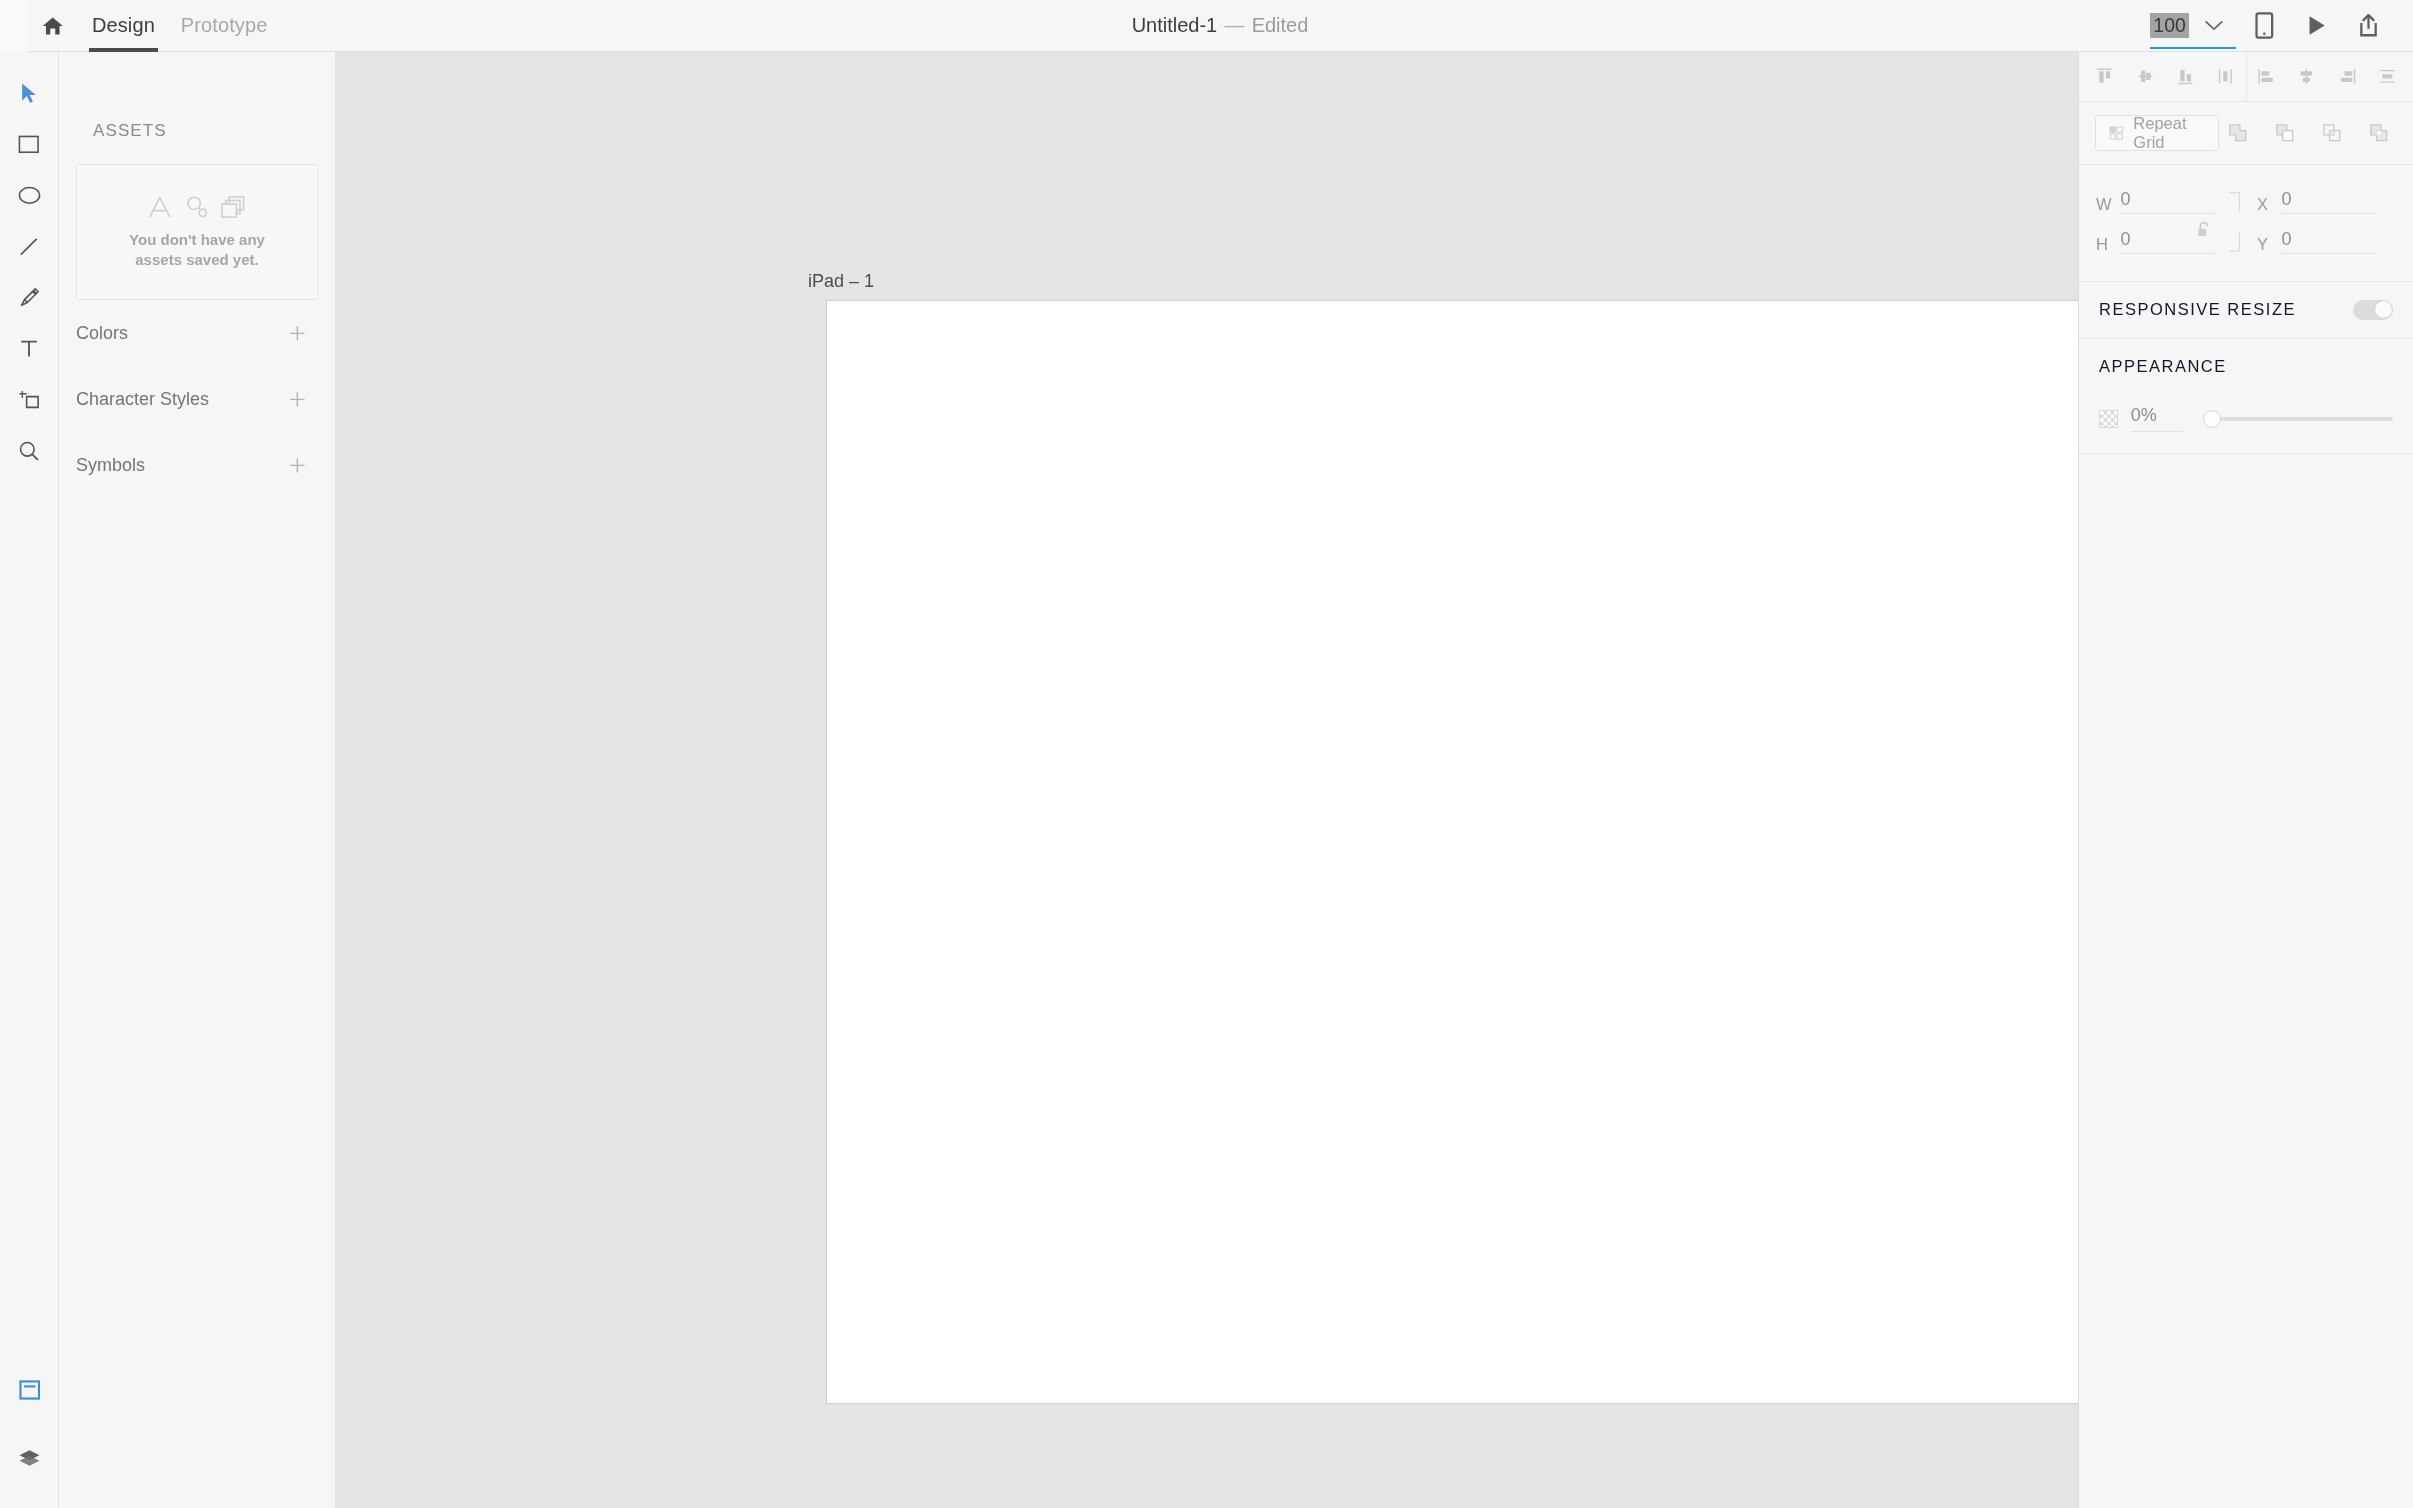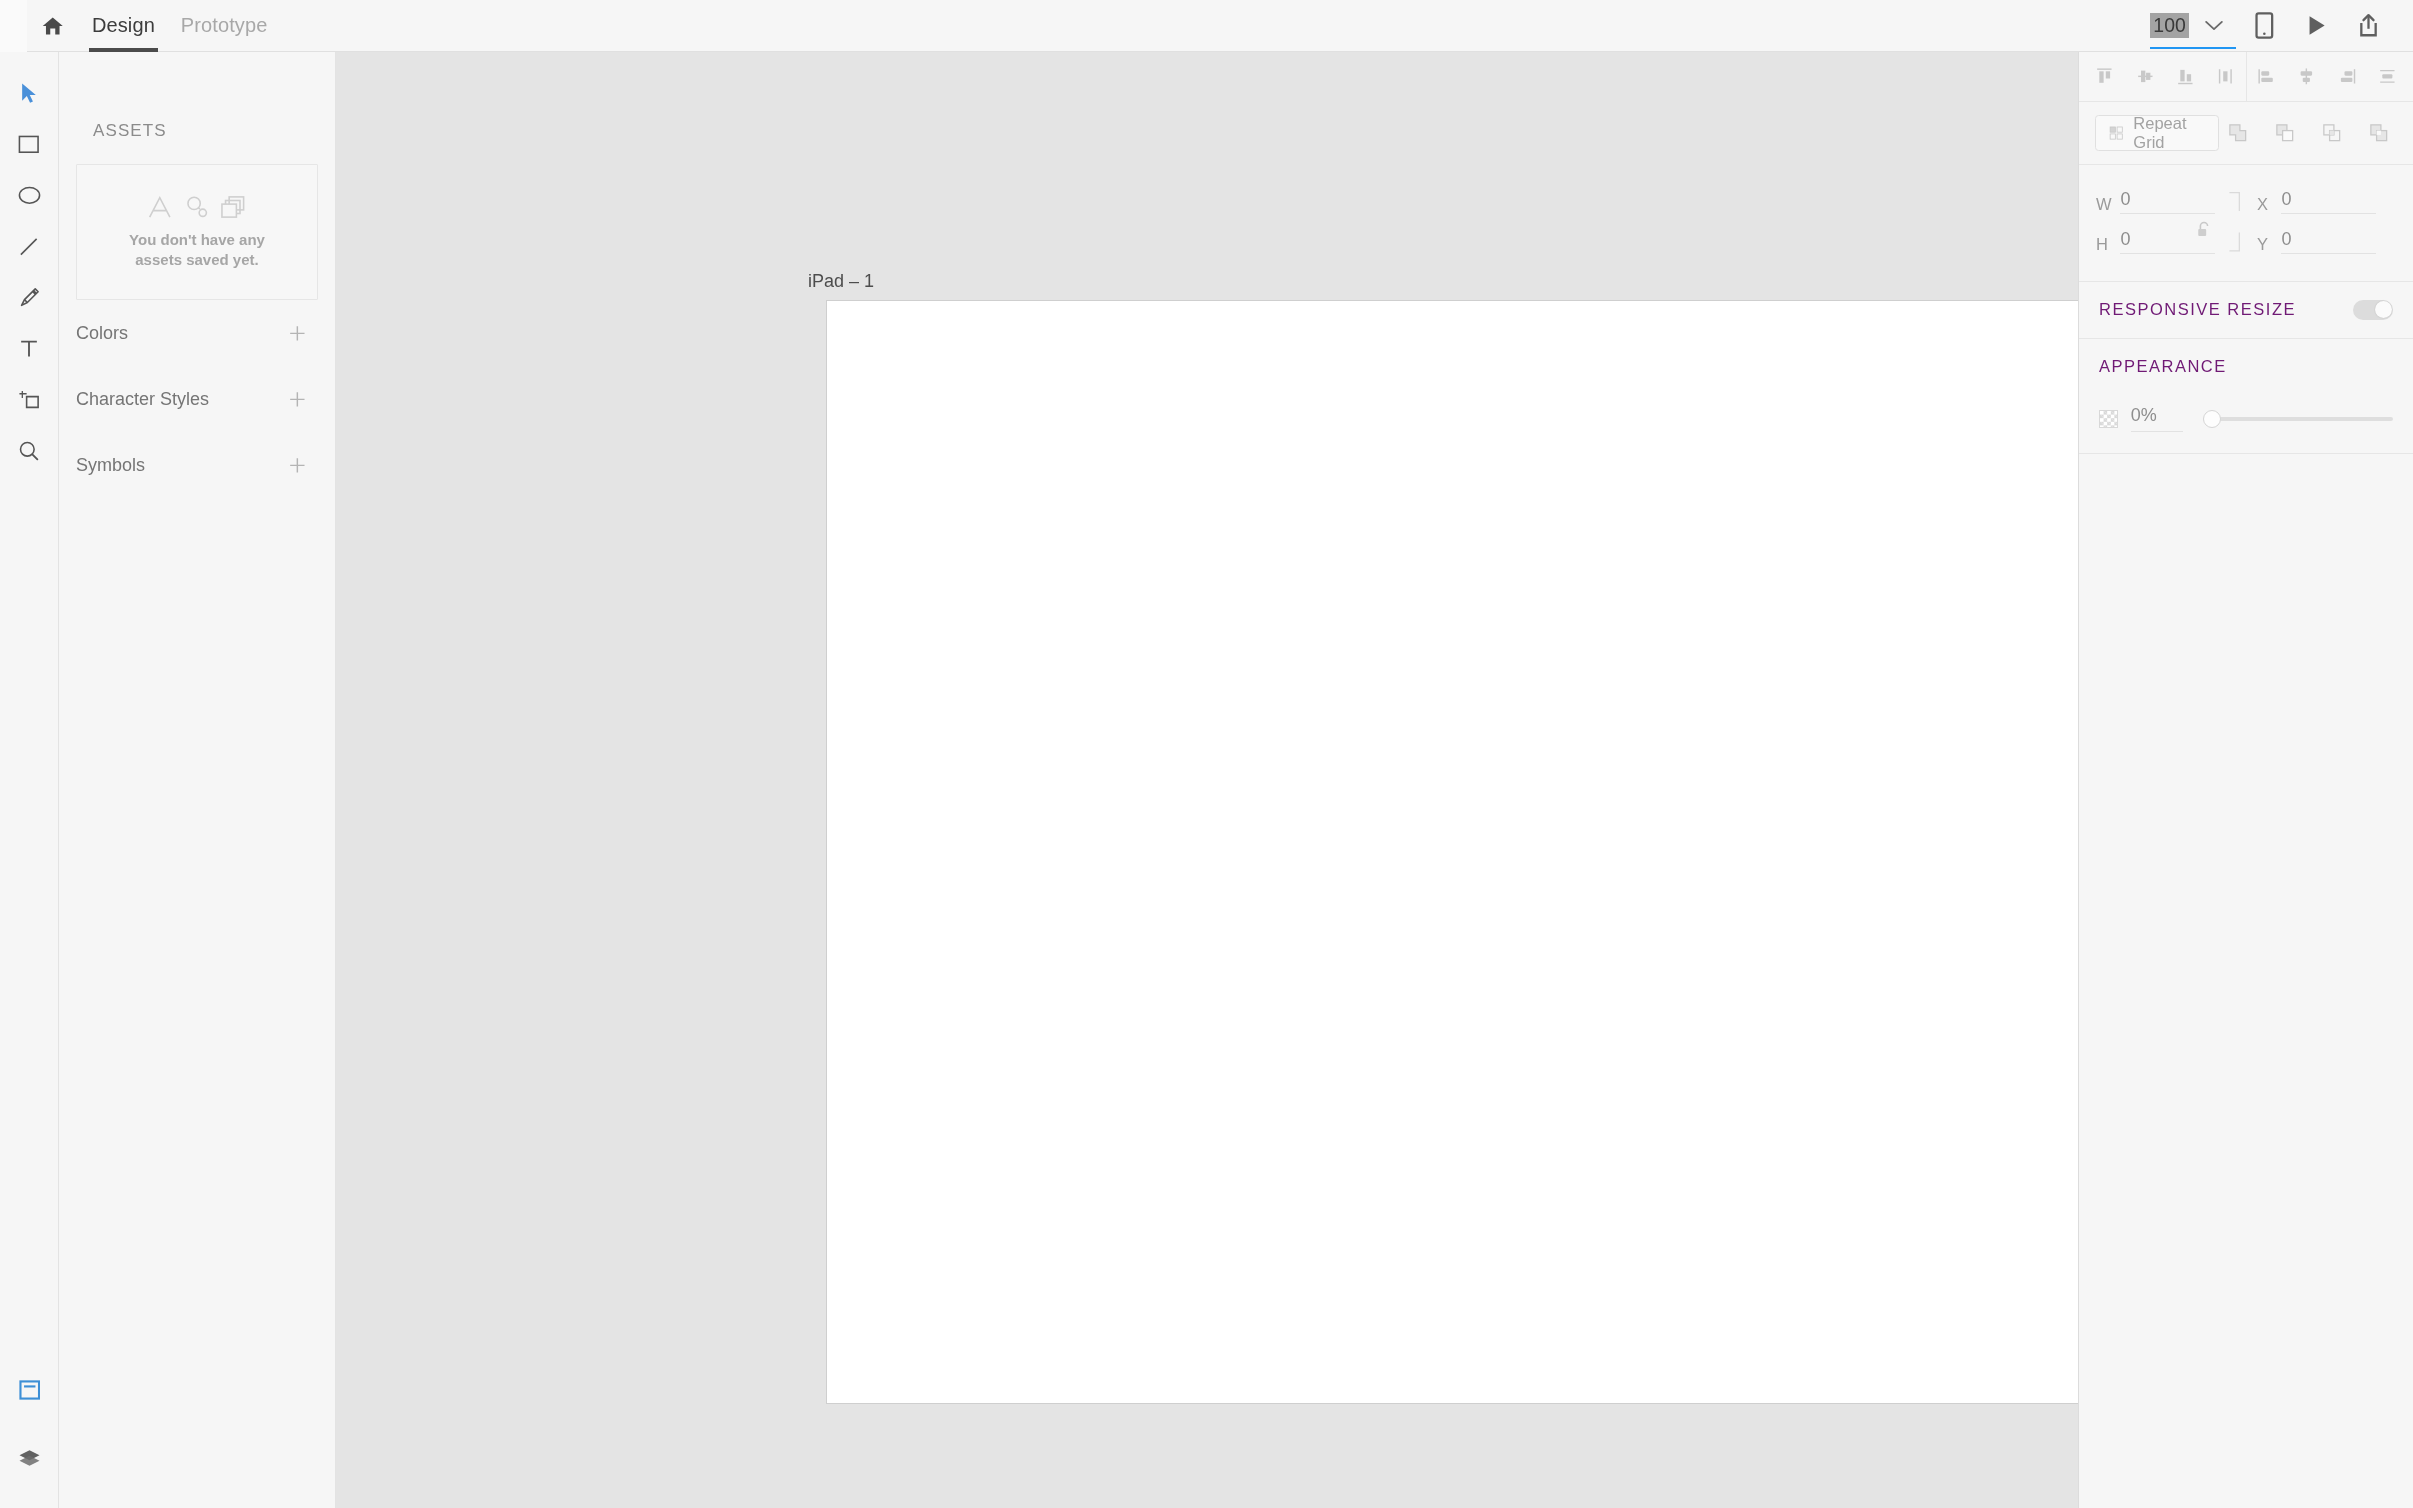--- a/index.html
+++ b/index.html
@@ -137,21 +137,21 @@
   .dim-input {
     font-size: 18px; color: #8e8e8e; border-bottom: 0.7px solid #e2e2e2;
     flex: 1; padding-bottom: 5px; line-height: 1;
   }
   .lock-col { width: 42px; display: flex; align-items: center; justify-content: center; }
 
   .respon-row {
     display: flex; align-items: center; justify-content: space-between;
     height: 56px; padding: 0 20px;
   }
-  .sec-label { font-size: 16.5px; color: #701a75; letter-spacing: 1.5px; }
+  .sec-label { font-size: 16.5px; color: #0f172a; letter-spacing: 1.5px; }
   .toggle { width: 40px; height: 20px; border-radius: 10px; background: #dcdcdc; position: relative; }
   .toggle .knob {
     position: absolute; top: 1.4px; left: 21.5px; width: 17px; height: 17px;
     border-radius: 50%; background: #fbfbfb;
     box-shadow: 0 0 1.4px rgba(0,0,0,0.18);
   }
 
   .appearance { padding: 18.7px 20px 21.5px 20px; }
   .appearance .sec-label { display: block; margin-bottom: 30px; }
   .opacity-row { display: flex; align-items: center; }
@@ -189,20 +189,23 @@
 
     <div class="tabs">
       <div class="tab active">
         <span>Design</span>
       </div>
       <div class="tab">
         <span>Prototype</span>
       </div>
     </div>
 
+    <div class="doc-title">
+      <span>Untitled-1</span><span class="dash">—</span><span class="edited">Edited</span>
+    </div>
 
     <div class="topright">
       <div class="zoomwrap">
         <span class="zoom-value">100</span>
         <div class="zoom-underline"></div>
       </div>
       <div class="chev-btn">
         <svg width="20" height="13" viewBox="0 0 28 18" aria-hidden="true">
           <path d="M3 4 L14 14 L25 4" fill="none" stroke="#6a6a6a" stroke-width="2.6" stroke-linecap="round" stroke-linejoin="round"></path>
         </svg>

